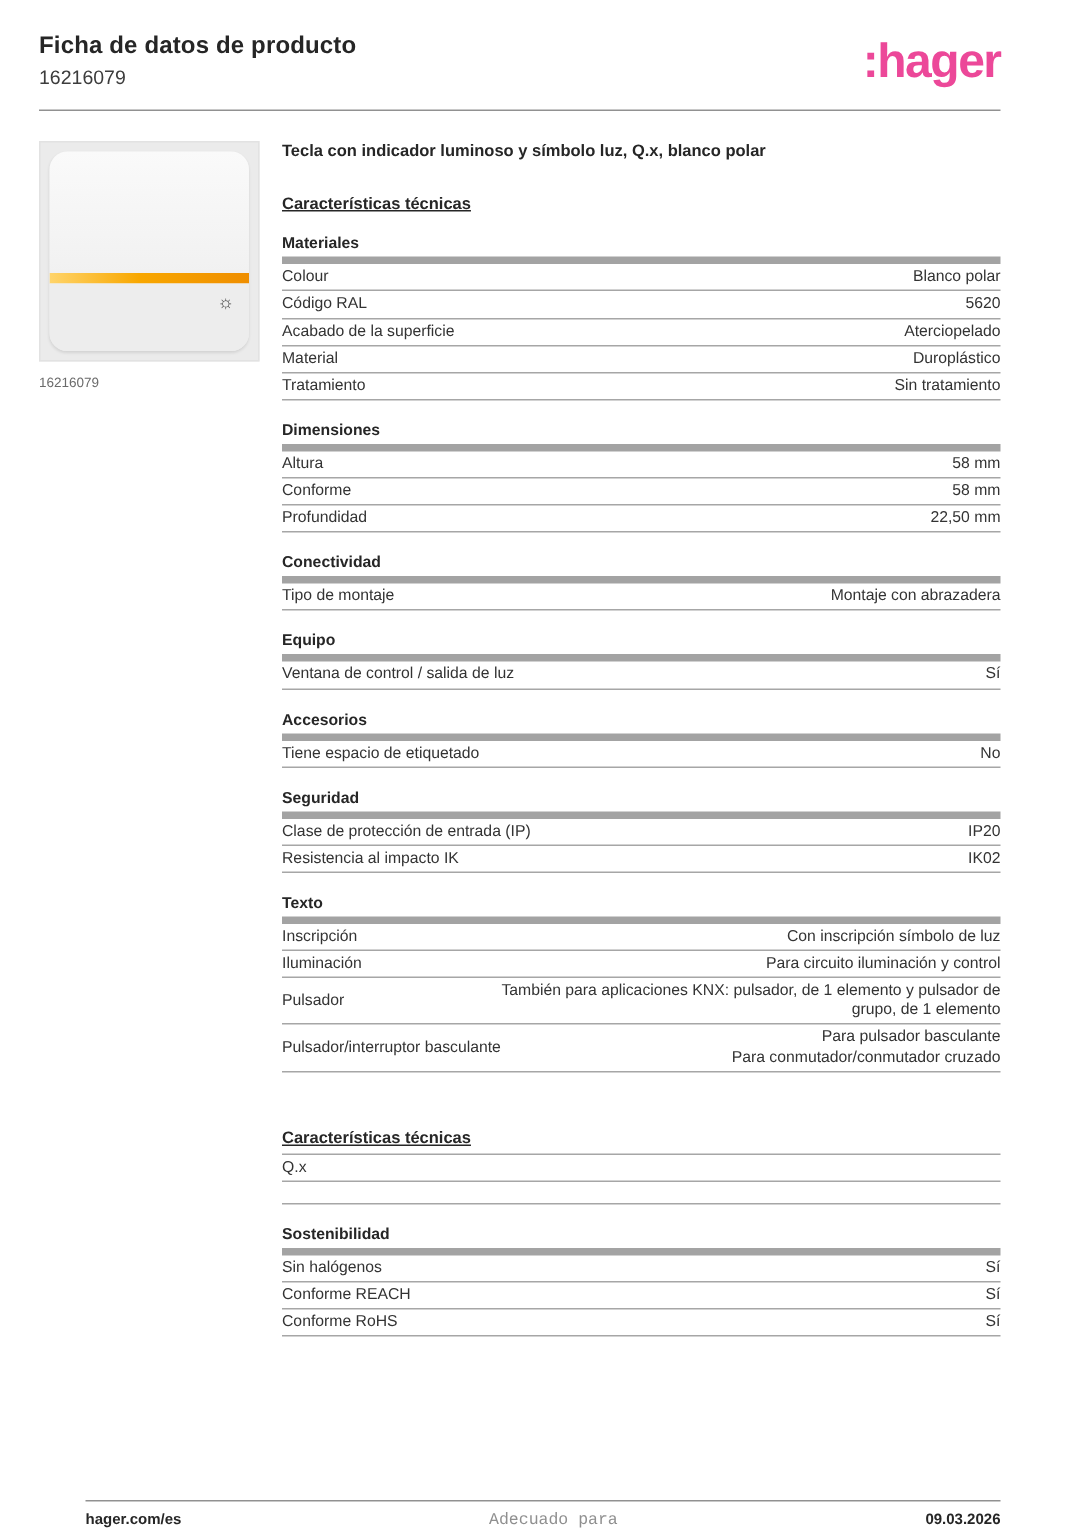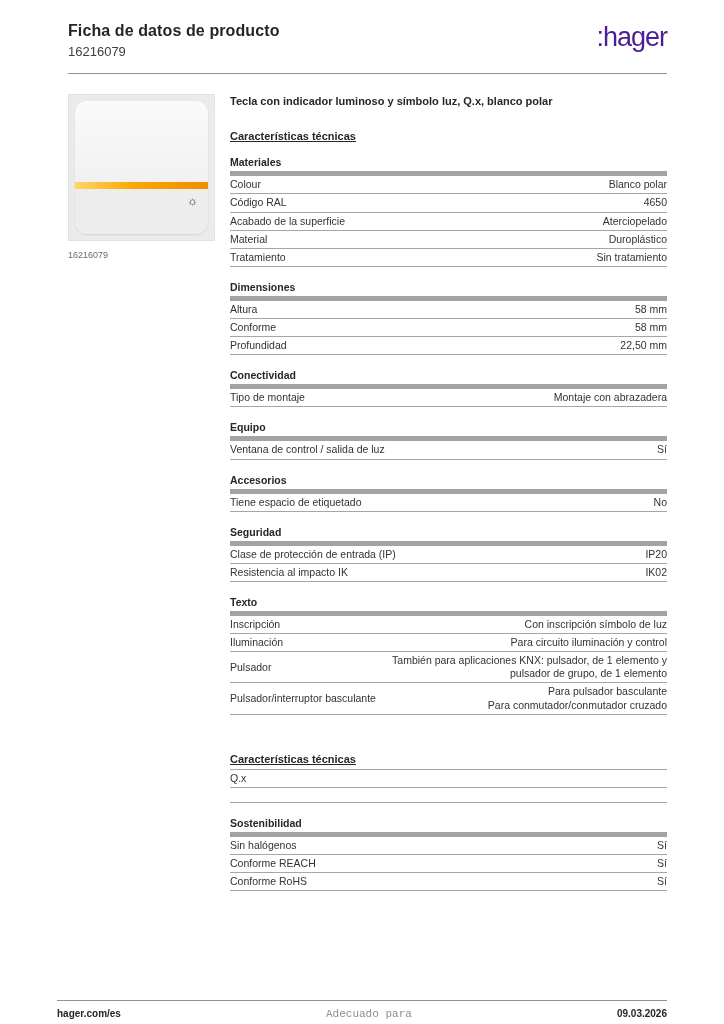--- a/index.html
+++ b/index.html
@@ -4,27 +4,27 @@
 <style>
   * { margin: 0; padding: 0; box-sizing: border-box; }
   html, body { background: #fff; }
   body {
     width: 724px; height: 1024px;
     position: relative;
     font-family: "Liberation Sans", sans-serif;
     color: #333;
     overflow: hidden;
   }
-  .page { position: absolute; inset: 0; padding: 22px 57px 0 68px; }
+  .page { position: absolute; inset: 0; padding: 22px 57px 0 26px; }
 
   
   header { display: flex; justify-content: space-between; align-items: flex-start; }
   .title { font-size: 16px; font-weight: bold; color: #262626; letter-spacing: 0.1px; }
   .product-code { font-size: 13px; color: #3d3d3d; margin-top: 4px; }
-  .logo { font-size: 27px; font-weight: normal; color: #4c1d95; letter-spacing: -1px; line-height: 1; margin-top: 2px; }
+  .logo { font-size: 32px; font-weight: bold; color: #ec4899; letter-spacing: -1px; line-height: 1; margin-top: 2px; }
   .header-rule { border-bottom: 1px solid #919191; margin-top: 14px; }
 
   
   main { display: flex; gap: 15px; margin-top: 20px; }
   .left-col { width: 147px; flex-shrink: 0; }
   .image-box {
     width: 147px; height: 147px;
     background: #ebebeb; border: 1px solid #e2e2e2;
     position: relative; overflow: hidden;
   }
@@ -113,21 +113,21 @@
       <div class="section-heading">Características técnicas</div>
 
       <div class="group">
         <div class="group-title">Materiales</div>
         <div class="row">
           <span class="label">Colour</span>
           <span class="value">Blanco polar</span>
         </div>
         <div class="row">
           <span class="label">Código RAL</span>
-          <span class="value">4650</span>
+          <span class="value">5620</span>
         </div>
         <div class="row">
           <span class="label">Acabado de la superficie</span>
           <span class="value">Aterciopelado</span>
         </div>
         <div class="row">
           <span class="label">Material</span>
           <span class="value">Duroplástico</span>
         </div>
         <div class="row">

